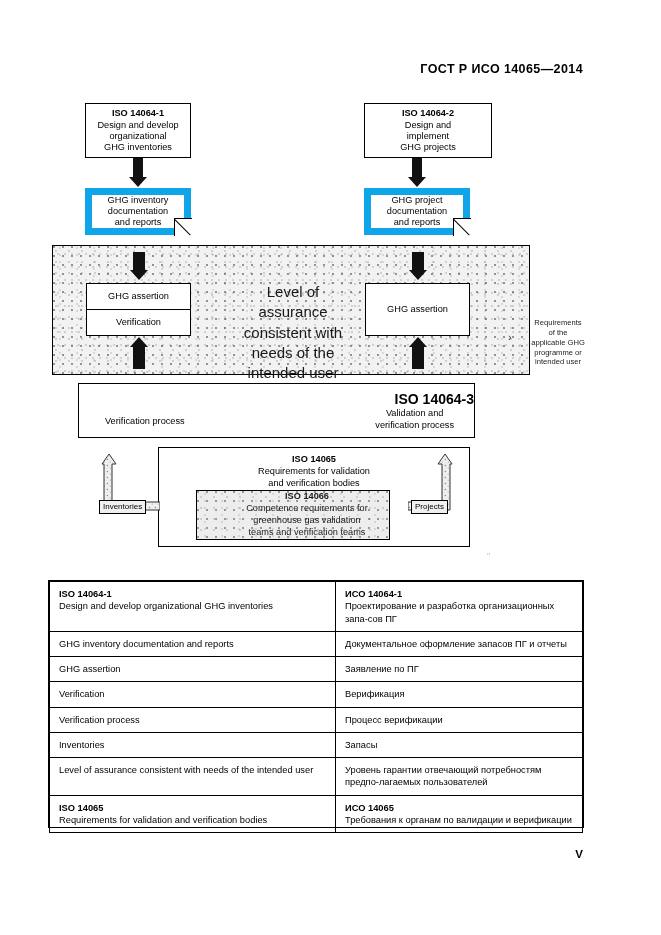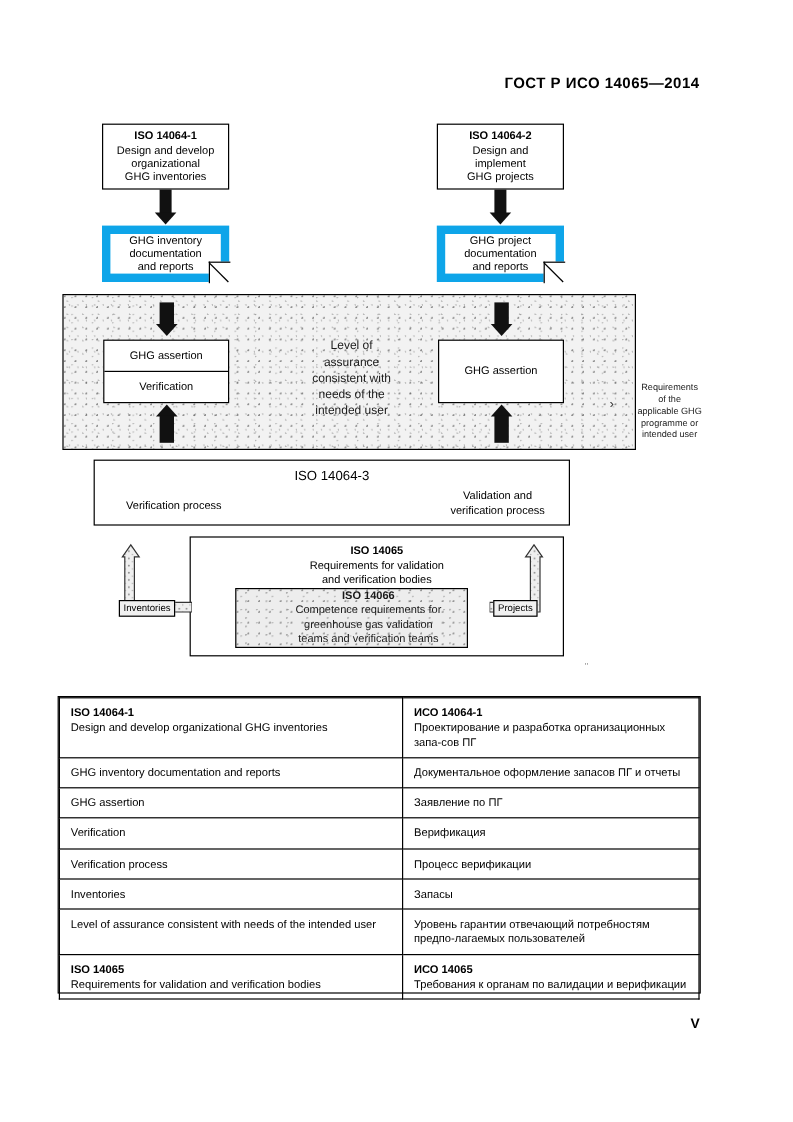--- a/index.html
+++ b/index.html
@@ -72,21 +72,21 @@
   }
   .noise{
     background-color:#ededed;
     background-image:
       radial-gradient(circle at 1px 1px, rgba(60,60,60,.5) .7px, transparent .9px),
       radial-gradient(circle at 4px 6px, rgba(90,90,90,.38) .6px, transparent .85px),
       radial-gradient(circle at 8px 3px, rgba(40,40,40,.33) .55px, transparent .8px);
     background-size:9px 9px, 13px 11px, 17px 7px;
   }
   .bandtext{
-    position:absolute;text-align:center;font-size:10px;line-height:1.35;
+    position:absolute;text-align:center;font-size:15px;line-height:1.35;
     color:#1a1a1a;
   }
 
   
   .splitbox{
     position:absolute;box-sizing:border-box;border:1px solid #000;background:#fff;
     display:flex;flex-direction:column;
   }
   .splitbox .cell{
     flex:1;display:flex;align-items:center;justify-content:center;
@@ -99,21 +99,21 @@
     position:absolute;font-size:11px;color:#333;line-height:1;
   }
   .annot{
     position:absolute;text-align:center;font-size:7.6px;line-height:1.3;color:#222;
   }
 
   
   .b3{
     position:absolute;box-sizing:border-box;border:1px solid #000;background:#fff;
   }
-  .b3 .ttl{position:absolute;left:0;right:0;top:7px;text-align:center;font-size:11px;font-weight:normal;}
+  .b3 .ttl{position:absolute;left:0;right:0;top:7px;text-align:right;font-size:14px;font-weight:bold;}
   .b3 .lft{position:absolute;left:26px;top:32px;font-size:9.2px;}
   .b3 .rgt{position:absolute;right:20px;top:24px;font-size:9.2px;text-align:center;line-height:1.25;}
 
   
   .bentarrow{position:absolute;}
   .bentarrow svg{display:block;}
   .alabel{
     position:absolute;box-sizing:border-box;border:1px solid #000;
     background:#f0f0f0;font-size:8px;padding:1px 3px;white-space:nowrap;
     line-height:1.2;
@@ -155,21 +155,21 @@
 
   <div class="doc-header">ГОСТ Р ИСО 14065—2014</div>
 
   <div class="box" style="left:85px;top:103px;width:106px;height:55px;">
     <span class="t bold">ISO 14064-1</span>
     <span class="t">Design and develop</span>
     <span class="t">organizational</span>
     <span class="t">GHG inventories</span>
   </div>
 
-  <div class="box" style="left:364px;top:103px;width:106px;height:55px;">
+  <div class="box" style="left:364px;top:103px;width:128px;height:55px;">
     <span class="t bold">ISO 14064-2</span>
     <span class="t">Design and</span>
     <span class="t">implement</span>
     <span class="t">GHG projects</span>
   </div>
 
   <div class="blkarrow down" style="left:128px;top:158px;width:20px;height:30px;">
     <div class="stem" style="top:0;width:10px;height:20px;"></div>
     <div class="head" style="top:19px;"></div>
   </div>

